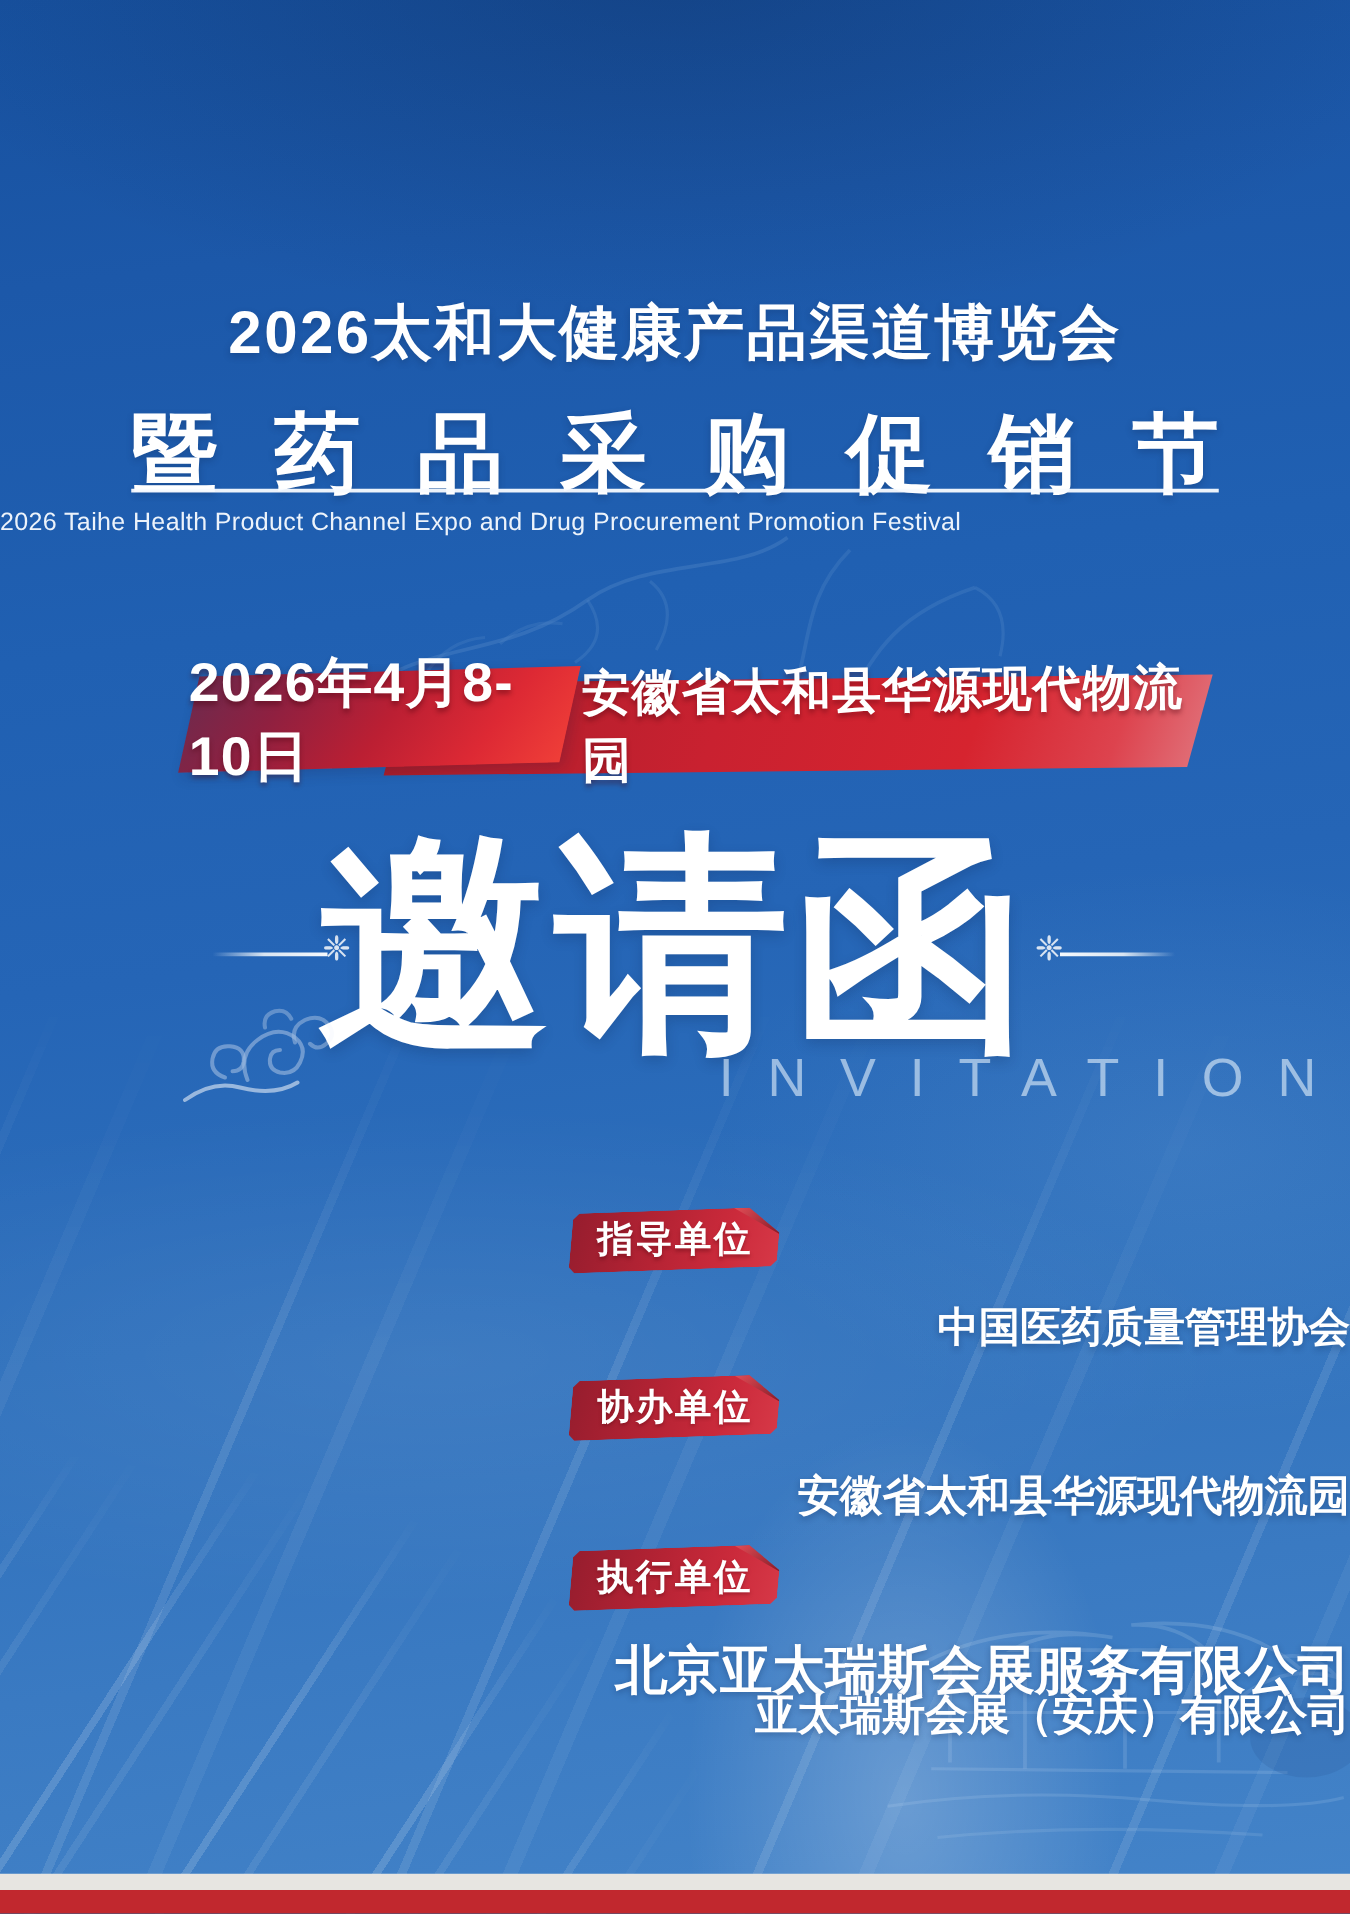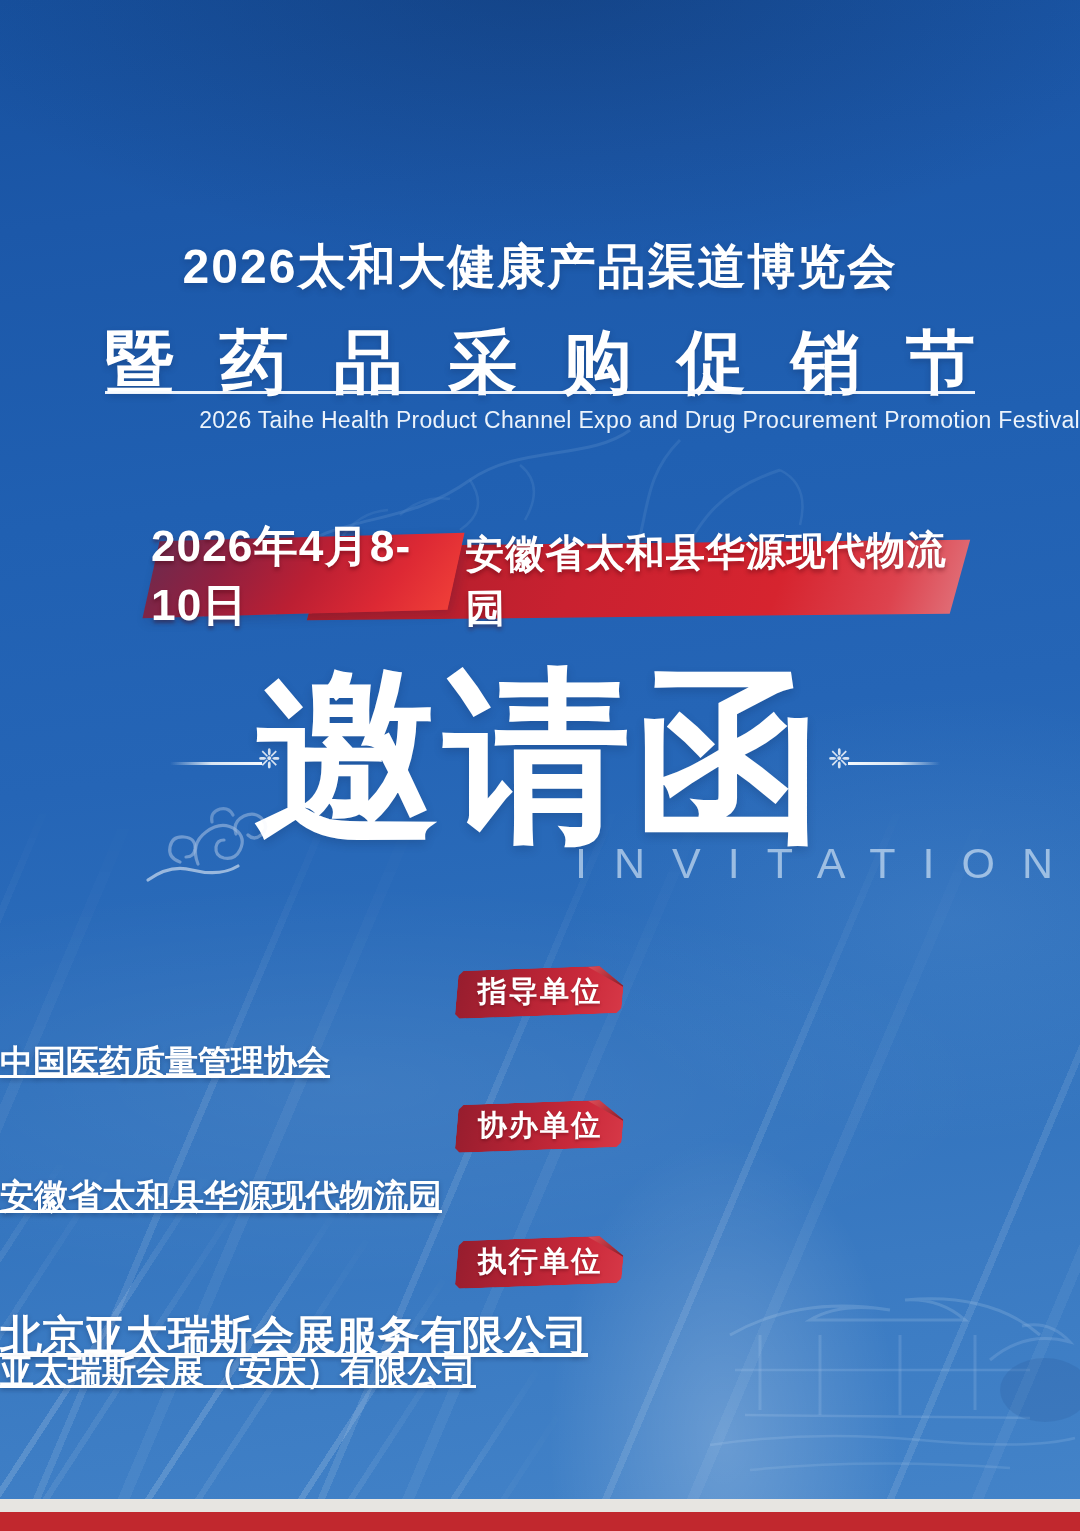--- a/index.html
+++ b/index.html
@@ -34,22 +34,22 @@
 
   
   .title-line1{ left:0; width:1080px; top:243px; text-align:center; color:#fff;
     font-size:48px; font-weight:900; letter-spacing:2px; line-height:1;
     text-shadow:0 3px 6px rgba(10,30,70,.25); }
   .title-line2{ left:105px; width:870px; top:328px; color:#fff;
     font-size:69px; font-weight:900; line-height:1;
     text-align:justify; text-align-last:justify;
     text-shadow:0 3px 6px rgba(10,30,70,.25); }
   .title-divider{ left:105px; width:870px; top:391px; height:3px; background:rgba(248,251,255,.95); }
-  .title-en{ left:0; width:1080px; top:407px; text-align:right; color:#ecf3fb;
-    font-size:23px; font-weight:500; letter-spacing:.3px; }
+  .title-en{ left:0; width:1080px; top:407px; text-align:left; color:#ecf3fb;
+    font-size:20px; font-weight:500; letter-spacing:.3px; }
 
   
   .venue-banner{ left:318px; top:543px; width:641px; height:74px; z-index:2;
     transform:skewX(-16deg) rotate(-.6deg);
     background:linear-gradient(95deg,#a81e2b 0%,#c92130 40%,#d6242f 72%,#dd434e 90%,#e06b74 100%); }
   .venue-banner span{ position:absolute; left:0; top:0; width:100%; height:100%;
     transform:skewX(16deg); display:flex; align-items:center; justify-content:center;
     padding-left:148px; color:#fff; font-size:39px; font-weight:800; letter-spacing:1px;
     text-shadow:0 3px 4px rgba(70,0,12,.4); }
   .date-banner{ left:152px; top:537px; width:303px; height:77px; z-index:3;
@@ -83,22 +83,22 @@
     clip-path:polygon(5px 0, 140px 0, 166px 21px, 166px 43px, 161px 48px, 5px 48px, 0 43px, 0 5px);
     box-shadow:3px 4px 9px rgba(20,20,60,.22); }
   .unit-badge i{ left:128px; top:0; width:38px; height:22px;
     background:linear-gradient(130deg, rgba(255,120,120,.45), rgba(70,5,15,.55));
     clip-path:polygon(0 0,100% 0,100% 100%); }
   .unit-badge span{ position:absolute; left:0; top:0; width:100%; height:100%;
     transform:skewX(7deg) rotate(2deg); display:flex; align-items:center; justify-content:center;
     color:#fff; font-size:29px; font-weight:800; letter-spacing:2px;
     text-shadow:0 2px 3px rgba(70,0,12,.35); }
   .badge-1{ top:968px; } .badge-2{ top:1102px; } .badge-3{ top:1238px; }
-  .org{ left:0; width:1080px; text-align:left; color:#fff; font-weight:800;
-    text-shadow:0 2px 5px rgba(10,30,70,.3);text-decoration:underline; }
+  .org{ left:0; width:1080px; text-align:right; color:#fff; font-weight:800;
+    text-shadow:0 2px 5px rgba(10,30,70,.3); }
   .org-1{ top:1040px; font-size:33px; }
   .org-2{ top:1174px; font-size:34px; }
   .org-3{ top:1308px; font-size:42px; }
   .org-4{ top:1349px; font-size:34px; }
 
   
   .strip-white{ left:0; top:1499px; width:100%; height:13px; background:#e7e5e1; }
   .strip-red{ left:0; top:1512px; width:100%; height:19px; background:#c1282e; }
 </style>
 </head>

